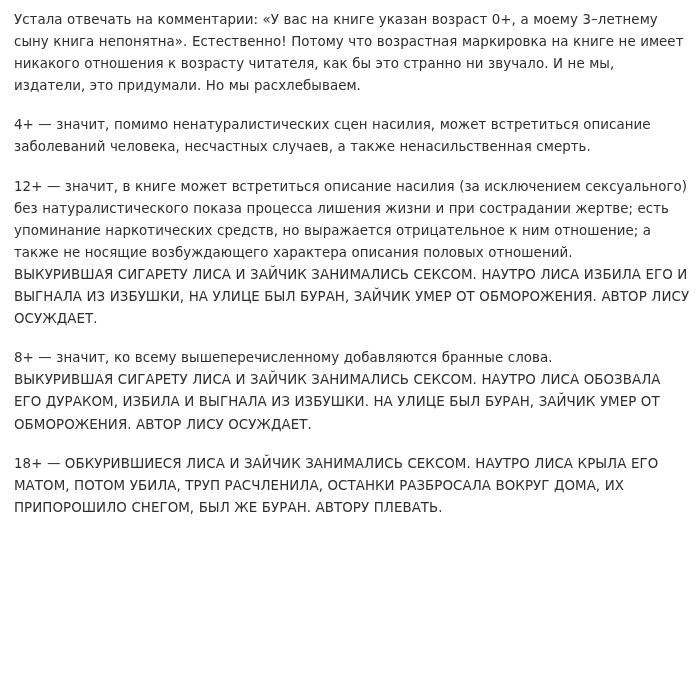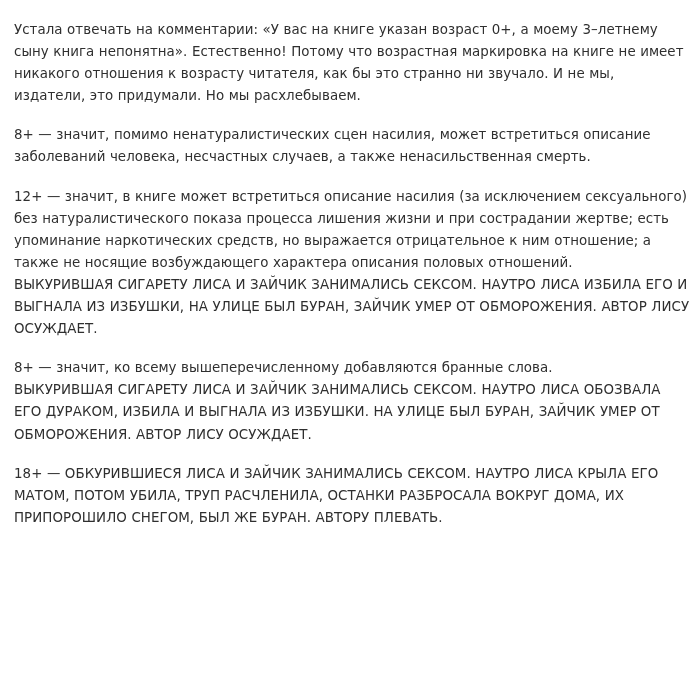--- a/index.html
+++ b/index.html
@@ -14,21 +14,21 @@
     overflow: hidden;
     font-family: "DejaVu Sans", "Liberation Sans", sans-serif;
     color: #333333;
     -webkit-font-smoothing: antialiased;
   }
   .page {
     box-sizing: border-box;
     width: 700px;
     height: 501px;
     background: #ffffff;
-    padding: 19px 10px 0 14px;
+    padding: 9px 10px 0 14px;
   }
   .para {
     margin: 0 0 17px 0;
     font-size: 13.4px;
     line-height: 22.1px;
     letter-spacing: 0.05px;
     color: #2f2f2f;
     text-align: left;
     word-spacing: 0.2px;
   }
@@ -45,21 +45,21 @@
 </head>
 <body>
 
 <div class="page">
 
   <p class="para">Устала отвечать на комментарии: «У вас на книге указан возраст 0+, а моему 3–летнему сыну книга непонятна». Естественно! Потому что возрастная маркировка на книге не имеет никакого отношения к возрасту читателя, как бы это странно ни звучало. И не мы, издатели, это придумали. Но мы расхлебываем.</p>
 
 
 
   <p class="para">
-    <span class="block-line">8+ — значит, помимо ненатуралистических сцен насилия, может встретиться описание заболеваний человека, несчастных случаев, а также ненасильственная смерть.</span>
+    <span class="block-line">4+ — значит, помимо ненатуралистических сцен насилия, может встретиться описание заболеваний человека, несчастных случаев, а также ненасильственная смерть.</span>
   </p>
 
   <p class="para">
     <span class="block-line">12+ — значит, в книге может встретиться описание насилия (за исключением сексуального) без натуралистического показа процесса лишения жизни и при сострадании жертве; есть упоминание наркотических средств, но выражается отрицательное к ним отношение; а также не носящие возбуждающего характера описания половых отношений.</span>
     <span class="block-line caps">ВЫКУРИВШАЯ СИГАРЕТУ ЛИСА И ЗАЙЧИК ЗАНИМАЛИСЬ СЕКСОМ. НАУТРО ЛИСА ИЗБИЛА ЕГО И ВЫГНАЛА ИЗ ИЗБУШКИ, НА УЛИЦЕ БЫЛ БУРАН, ЗАЙЧИК УМЕР ОТ ОБМОРОЖЕНИЯ. АВТОР ЛИСУ ОСУЖДАЕТ.</span>
   </p>
 
   <p class="para">
     <span class="block-line">8+ — значит, ко всему вышеперечисленному добавляются бранные слова.</span>
     <span class="block-line caps">ВЫКУРИВШАЯ СИГАРЕТУ ЛИСА И ЗАЙЧИК ЗАНИМАЛИСЬ СЕКСОМ. НАУТРО ЛИСА ОБОЗВАЛА ЕГО ДУРАКОМ, ИЗБИЛА И ВЫГНАЛА ИЗ ИЗБУШКИ. НА УЛИЦЕ БЫЛ БУРАН, ЗАЙЧИК УМЕР ОТ ОБМОРОЖЕНИЯ. АВТОР ЛИСУ ОСУЖДАЕТ.</span>

